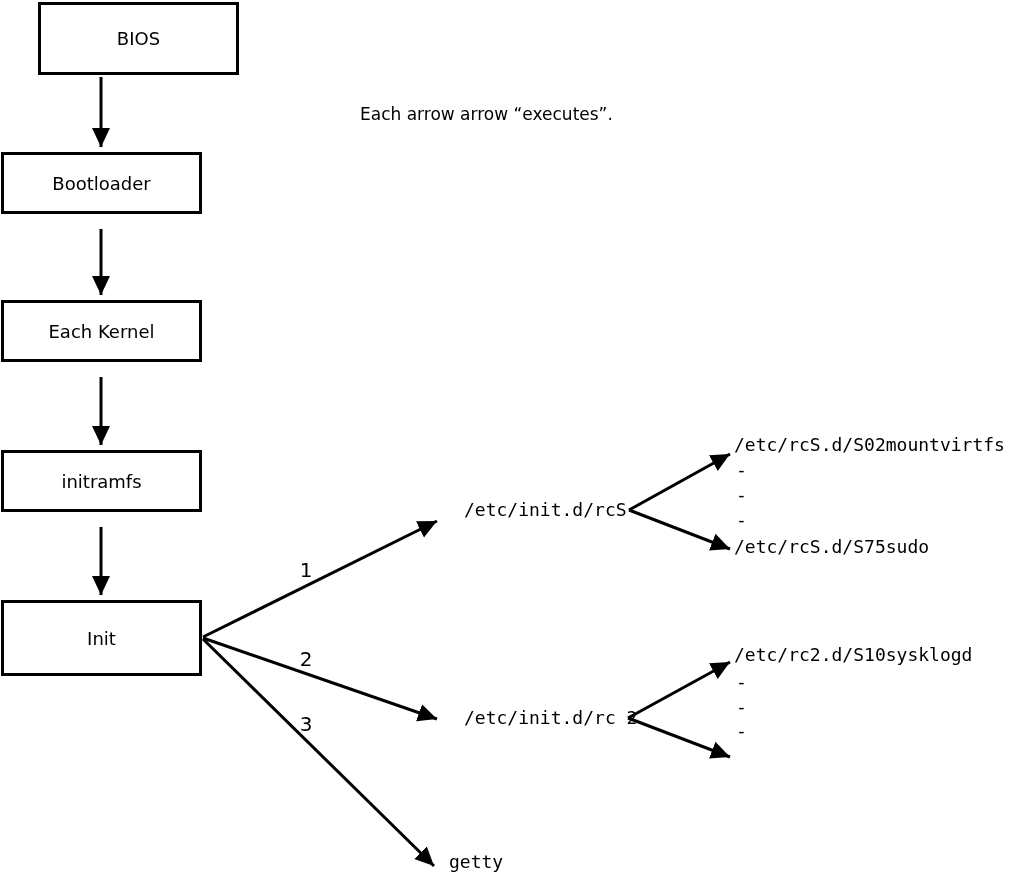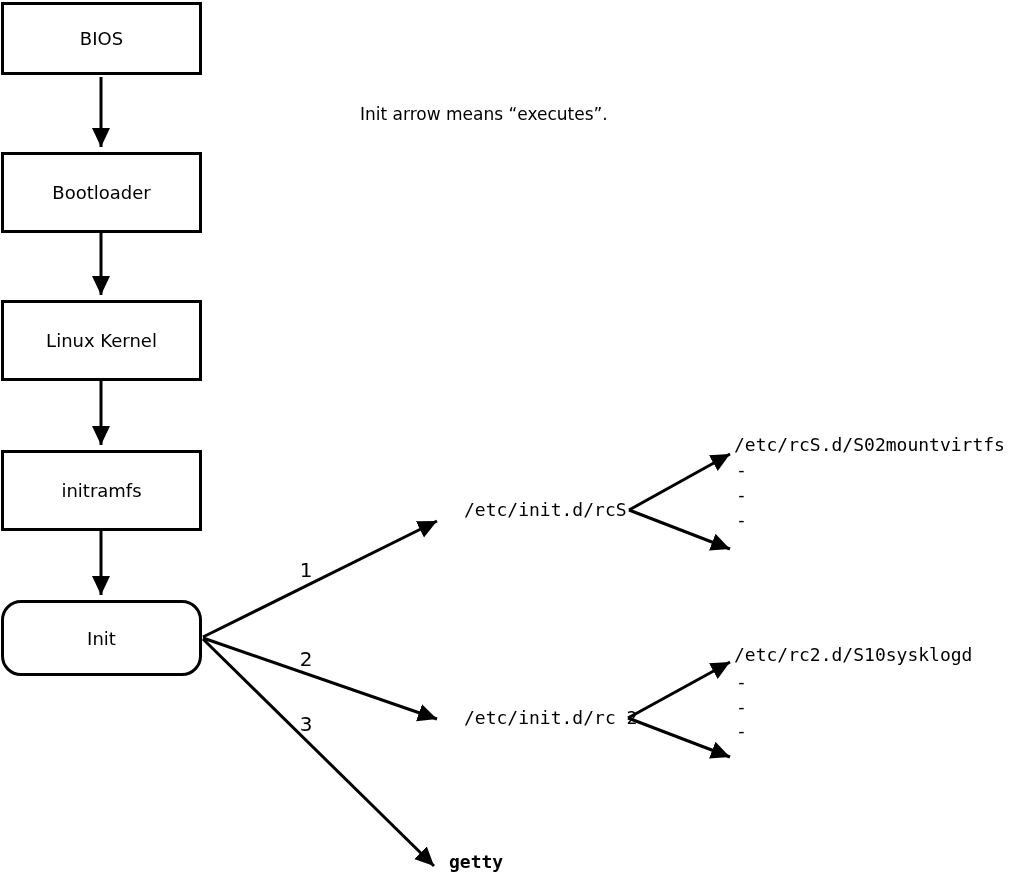--- a/index.html
+++ b/index.html
@@ -20,21 +20,21 @@
     position: absolute;
     left: 0;
     top: 0;
     width: 1024px;
     height: 875px;
   }
   .node-box {
     position: absolute;
     left: 1px;
     width: 201px;
-    height: 81px;
+    height: 62px;
     border: 3px solid #000000;
     background: #ffffff;
     box-sizing: border-box;
     display: flex;
     align-items: center;
     justify-content: center;
     font-size: 18px;
   }
   .note {
     position: absolute;
@@ -79,49 +79,50 @@
     <line x1="203" y1="638" x2="437" y2="719" stroke="#000" stroke-width="3" marker-end="url(#ah)"></line>
     <line x1="203" y1="639" x2="434" y2="866" stroke="#000" stroke-width="3" marker-end="url(#ah)"></line>
 
     <line x1="629" y1="510" x2="730" y2="454" stroke="#000" stroke-width="3" marker-end="url(#ah)"></line>
     <line x1="629" y1="510" x2="730" y2="549" stroke="#000" stroke-width="3" marker-end="url(#ah)"></line>
 
     <line x1="628" y1="718" x2="730" y2="662" stroke="#000" stroke-width="3" marker-end="url(#ah)"></line>
     <line x1="628" y1="718" x2="730" y2="757" stroke="#000" stroke-width="3" marker-end="url(#ah)"></line>
   </svg>
 
-  <div class="node-box" style="top:2px; height:73px;">
+  <div class="node-box" style="top:2px; height:73px;margin-left:37px;">
     <span>BIOS</span>
   </div>
   <div class="node-box" style="top:152px;">
     <span>Bootloader</span>
   </div>
   <div class="node-box" style="top:300px;">
-    <span>Linux Kernel</span>
+    <span>Each Kernel</span>
   </div>
   <div class="node-box" style="top:450px;">
     <span>initramfs</span>
   </div>
-  <div class="node-box" style="top:600px; height:76px;border-radius:20px;">
+  <div class="node-box" style="top:600px; height:76px;">
     <span>Init</span>
   </div>
 
-  <div class="note" style="left:360px; top:114px;">Init arrow means “executes”.</div>
+  <div class="note" style="left:360px; top:114px;">Each arrow arrow “executes”.</div>
 
   <div class="branch-num" style="left:306px; top:570px;">1</div>
   <div class="branch-num" style="left:306px; top:659px;">2</div>
   <div class="branch-num" style="left:306px; top:724px;">3</div>
 
   <div class="mono-label" style="left:464px; top:510px;">/etc/init.d/rcS</div>
   <div class="mono-label" style="left:464px; top:718px;">/etc/init.d/rc 2</div>
-  <div class="mono-label" style="left:449px; top:862px;font-weight:bold;">getty</div>
+  <div class="mono-label" style="left:449px; top:862px;">getty</div>
 
   <div class="mono-label" style="left:734px; top:445px;">/etc/rcS.d/S02mountvirtfs</div>
   <div class="mono-label" style="left:736px; top:470px;">-</div>
   <div class="mono-label" style="left:736px; top:495px;">-</div>
   <div class="mono-label" style="left:736px; top:520px;">-</div>
+  <div class="mono-label" style="left:734px; top:547px;">/etc/rcS.d/S75sudo</div>
 
   <div class="mono-label" style="left:734px; top:655px;">/etc/rc2.d/S10sysklogd</div>
   <div class="mono-label" style="left:736px; top:682px;">-</div>
   <div class="mono-label" style="left:736px; top:707px;">-</div>
   <div class="mono-label" style="left:736px; top:731px;">-</div>
 
 </div>
 
 </body></html>

